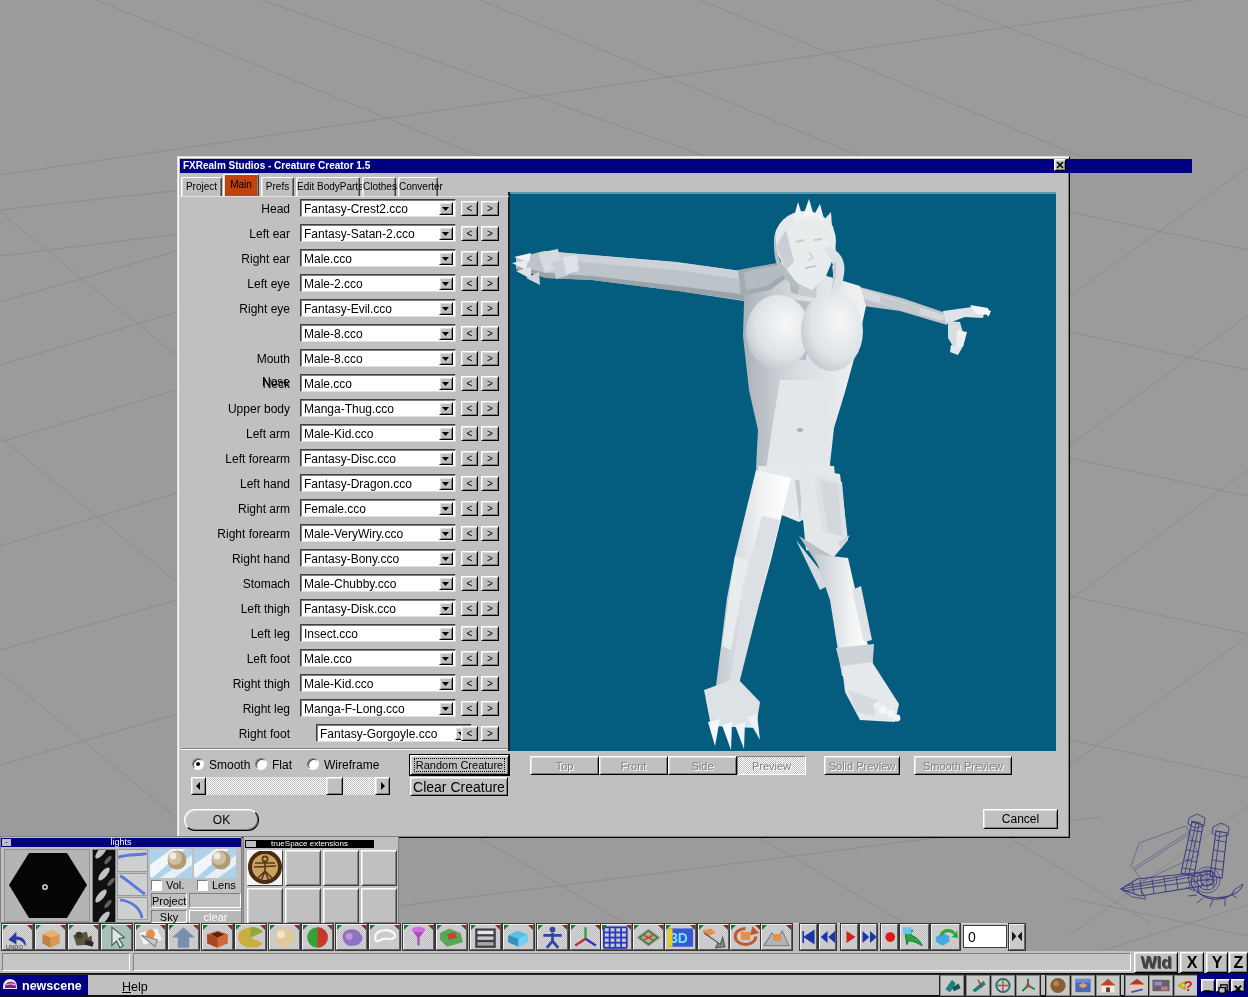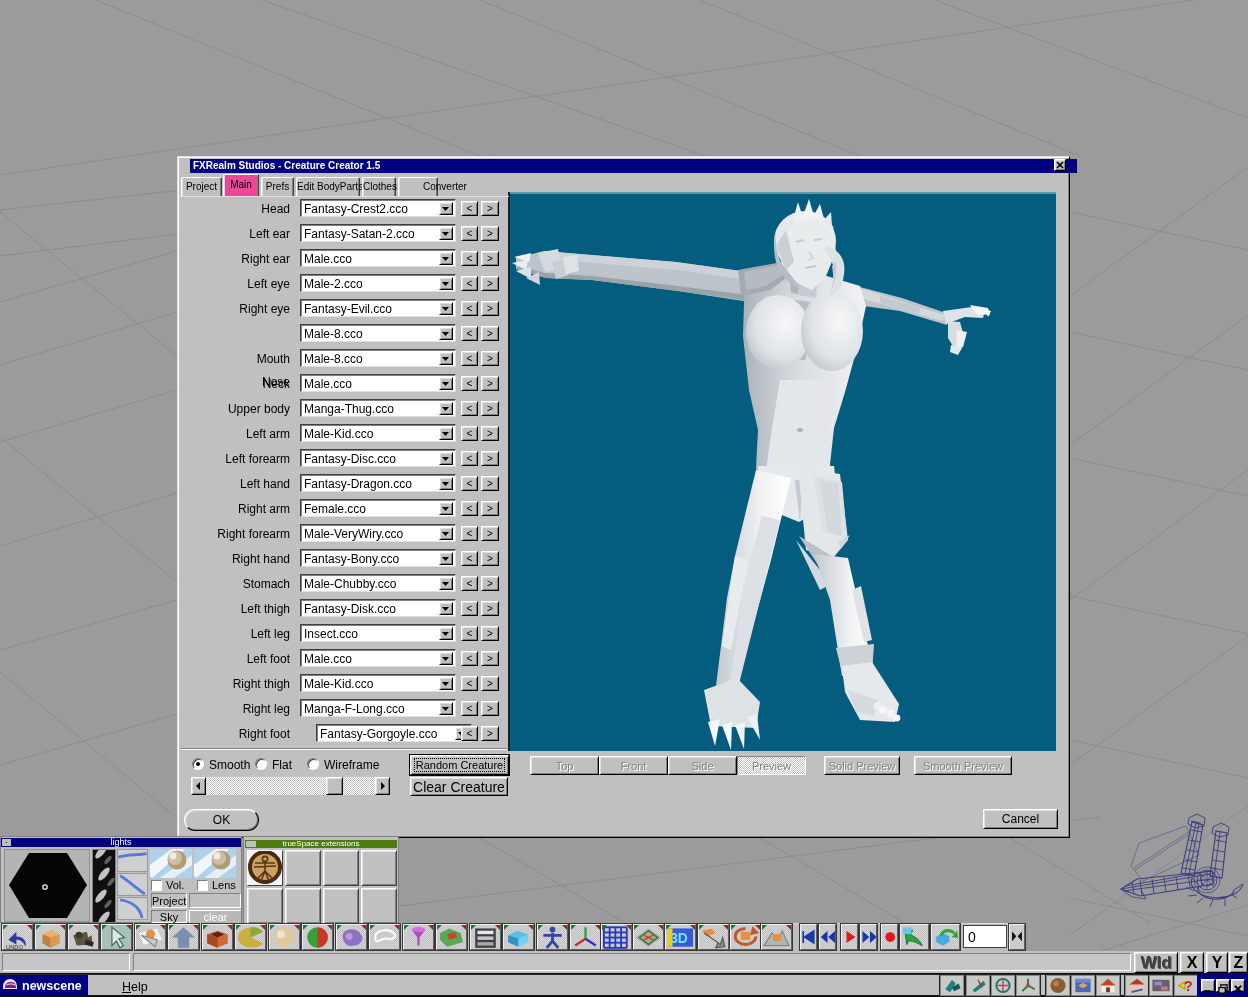--- a/index.html
+++ b/index.html
@@ -81,32 +81,32 @@
       <circle cx="1207" cy="880" r="6"></circle>
       <circle cx="1207" cy="880" r="10"></circle>
       <circle cx="1207" cy="880" r="13" stroke-width="0.7"></circle>
       <path d="M1197 880 L1217 880 M1207 870 L1207 890 M1200 873 L1214 887 M1200 887 L1214 873" stroke-width="0.7"></path>
       <path d="M1192 878 A 26 16 0 1 0 1243 884" stroke-width="1.1"></path>
       <path d="M1199 886 A 18 10 0 1 0 1234 890" stroke-width="1.1"></path>
       <path d="M1192 878 L1199 886 M1186 887 L1194 891 M1188 896 L1197 895 M1197 903 L1203 898 M1210 907 L1213 899 M1225 906 L1225 898 M1237 898 L1231 894 M1243 884 L1234 890"></path>
     </g>
   </svg>
 <div class="abs raised2" style="left:177px;top:156px;width:893px;height:682px;background:#c0c0c0"></div>
-<div class="abs" style="left:180px;top:159px;width:887px;height:14px;background:#000080;color:#fff;font-size:10px;font-weight:bold;line-height:14px;padding-left:3px;margin-left:10px;">FXRealm Studios - Creature Creator 1.5</div>
+<div class="abs" style="left:180px;top:159px;width:1012px;height:14px;background:#000080;color:#fff;font-size:10px;font-weight:bold;line-height:14px;padding-left:3px;">FXRealm Studios - Creature Creator 1.5</div>
 <div class="abs btn" style="left:1054px;top:159px;width:12px;height:12px;">
     <svg width="10" height="10" style="position:absolute;left:0;top:0">
       <path d="M2 2 L8 8 M8 2 L2 8" stroke="#000" stroke-width="1.6"></path>
     </svg>
   </div>
 <div class="abs" style="left:181px;top:177px;width:41px;height:19px;background:#c0c0c0;border-top:1px solid #fff;border-left:1px solid #fff;border-right:1px solid #404040;box-shadow:inset 1px 0 0 #dfdfdf, inset -1px 0 0 #808080;z-index:2;border-radius:2px 2px 0 0;font-size:10px;white-space:nowrap;overflow:visible;text-align:center;line-height:17px;">Project</div>
-<div class="abs" style="left:223px;top:174px;width:36px;height:22px;background:#ec4899;border-top:1px solid #fff;border-left:1px solid #fff;border-right:1px solid #404040;box-shadow:inset 1px 0 0 #dfdfdf, inset -1px 0 0 #808080;z-index:3;border-radius:2px 2px 0 0;font-size:10px;white-space:nowrap;overflow:visible;text-align:center;line-height:20px;">Main</div>
+<div class="abs" style="left:223px;top:174px;width:36px;height:22px;background:#c2410c;border-top:1px solid #fff;border-left:1px solid #fff;border-right:1px solid #404040;box-shadow:inset 1px 0 0 #dfdfdf, inset -1px 0 0 #808080;z-index:3;border-radius:2px 2px 0 0;font-size:10px;white-space:nowrap;overflow:visible;text-align:center;line-height:20px;">Main</div>
 <div class="abs" style="left:261px;top:177px;width:33px;height:19px;background:#c0c0c0;border-top:1px solid #fff;border-left:1px solid #fff;border-right:1px solid #404040;box-shadow:inset 1px 0 0 #dfdfdf, inset -1px 0 0 #808080;z-index:2;border-radius:2px 2px 0 0;font-size:10px;white-space:nowrap;overflow:visible;text-align:center;line-height:17px;">Prefs</div>
 <div class="abs" style="left:296px;top:177px;width:64px;height:19px;background:#c0c0c0;border-top:1px solid #fff;border-left:1px solid #fff;border-right:1px solid #404040;box-shadow:inset 1px 0 0 #dfdfdf, inset -1px 0 0 #808080;z-index:2;border-radius:2px 2px 0 0;font-size:10px;white-space:nowrap;overflow:visible;text-align:center;line-height:17px;">Edit BodyParts</div>
 <div class="abs" style="left:362px;top:177px;width:34px;height:19px;background:#c0c0c0;border-top:1px solid #fff;border-left:1px solid #fff;border-right:1px solid #404040;box-shadow:inset 1px 0 0 #dfdfdf, inset -1px 0 0 #808080;z-index:2;border-radius:2px 2px 0 0;font-size:10px;white-space:nowrap;overflow:visible;text-align:center;line-height:17px;">Clothes</div>
-<div class="abs" style="left:398px;top:177px;width:40px;height:19px;background:#c0c0c0;border-top:1px solid #fff;border-left:1px solid #fff;border-right:1px solid #404040;box-shadow:inset 1px 0 0 #dfdfdf, inset -1px 0 0 #808080;z-index:2;border-radius:2px 2px 0 0;font-size:10px;white-space:nowrap;overflow:visible;text-align:center;line-height:17px;padding-left:24px;">Converter</div>
+<div class="abs" style="left:398px;top:177px;width:40px;height:19px;background:#c0c0c0;border-top:1px solid #fff;border-left:1px solid #fff;border-right:1px solid #404040;box-shadow:inset 1px 0 0 #dfdfdf, inset -1px 0 0 #808080;z-index:2;border-radius:2px 2px 0 0;font-size:10px;white-space:nowrap;overflow:visible;text-align:center;line-height:17px;">Converter</div>
 <div class="abs" style="left:179px;top:196px;width:330px;height:1px;background:#dfdfdf;z-index:1"></div>
 <div class="lbl" style="left:180px;top:202px;width:110px;">Head</div>
 <div class="abs combo" style="left:300px;top:199px;width:156px;height:18px;">
     <div class="abs" style="left:3px;top:2px;font-size:12px;">Fantasy-Crest2.cco</div>
     <div class="abs btn" style="right:2px;top:2px;width:14px;height:13px;">
       <svg width="12" height="10" style="position:absolute;left:0px;top:1px">
         <path d="M2 3 L9 3 L5.5 7 Z" fill="#000"></path>
       </svg>
     </div>
   </div>
@@ -506,21 +506,21 @@
     </svg></div>
 <div class="abs sunk" style="left:151px;top:880px;width:11px;height:11px;background:#fff;"></div>
 <div class="abs t11" style="left:166px;top:879px;">Vol.</div>
 <div class="abs sunk" style="left:197px;top:880px;width:11px;height:11px;background:#fff;"></div>
 <div class="abs t11" style="left:212px;top:879px;">Lens</div>
 <div class="abs sunk t11" style="left:151px;top:893px;width:36px;height:15px;line-height:14px;text-align:center;background:#c0c0c0;">Project</div>
 <div class="abs sunk" style="left:189px;top:893px;width:52px;height:15px;background:#c0c0c0;"></div>
 <div class="abs sunk t11" style="left:151px;top:910px;width:36px;height:13px;line-height:12px;text-align:center;background:#c0c0c0;">Sky</div>
 <div class="abs t11" style="left:189px;top:910px;width:52px;height:13px;background:#b8b8b8;border-top:1px solid #fff;border-left:1px solid #fff;color:#fff;text-align:center;line-height:12px;">clear</div>
 <div class="abs" style="left:243px;top:836px;width:156px;height:89px;background:#c0c0c0;border:1px solid #808080;"></div>
-<div class="abs" style="left:245px;top:840px;width:152px;height:8px;background:#4d7c0f;color:#fff;font-size:8px;line-height:8px;text-align:center;">trueSpace extensions</div>
+<div class="abs" style="left:245px;top:840px;width:129px;height:8px;background:#000000;color:#fff;font-size:8px;line-height:8px;text-align:center;">trueSpace extensions</div>
 <div class="abs" style="left:246px;top:841px;width:10px;height:6px;background:#c0c0c0;"></div>
 <div class="abs raised" style="left:247px;top:850px;width:36px;height:36px;"></div>
 <div class="abs raised" style="left:285px;top:850px;width:36px;height:36px;"></div>
 <div class="abs raised" style="left:323px;top:850px;width:36px;height:36px;"></div>
 <div class="abs raised" style="left:361px;top:850px;width:36px;height:36px;"></div>
 <div class="abs raised" style="left:247px;top:888px;width:36px;height:36px;"></div>
 <div class="abs raised" style="left:285px;top:888px;width:36px;height:36px;"></div>
 <div class="abs raised" style="left:323px;top:888px;width:36px;height:36px;"></div>
 <div class="abs raised" style="left:361px;top:888px;width:36px;height:36px;"></div>
 <div class="abs" style="left:248px;top:851px;width:34px;height:34px;background:#f4f4f4;"><svg width="34" height="34">

